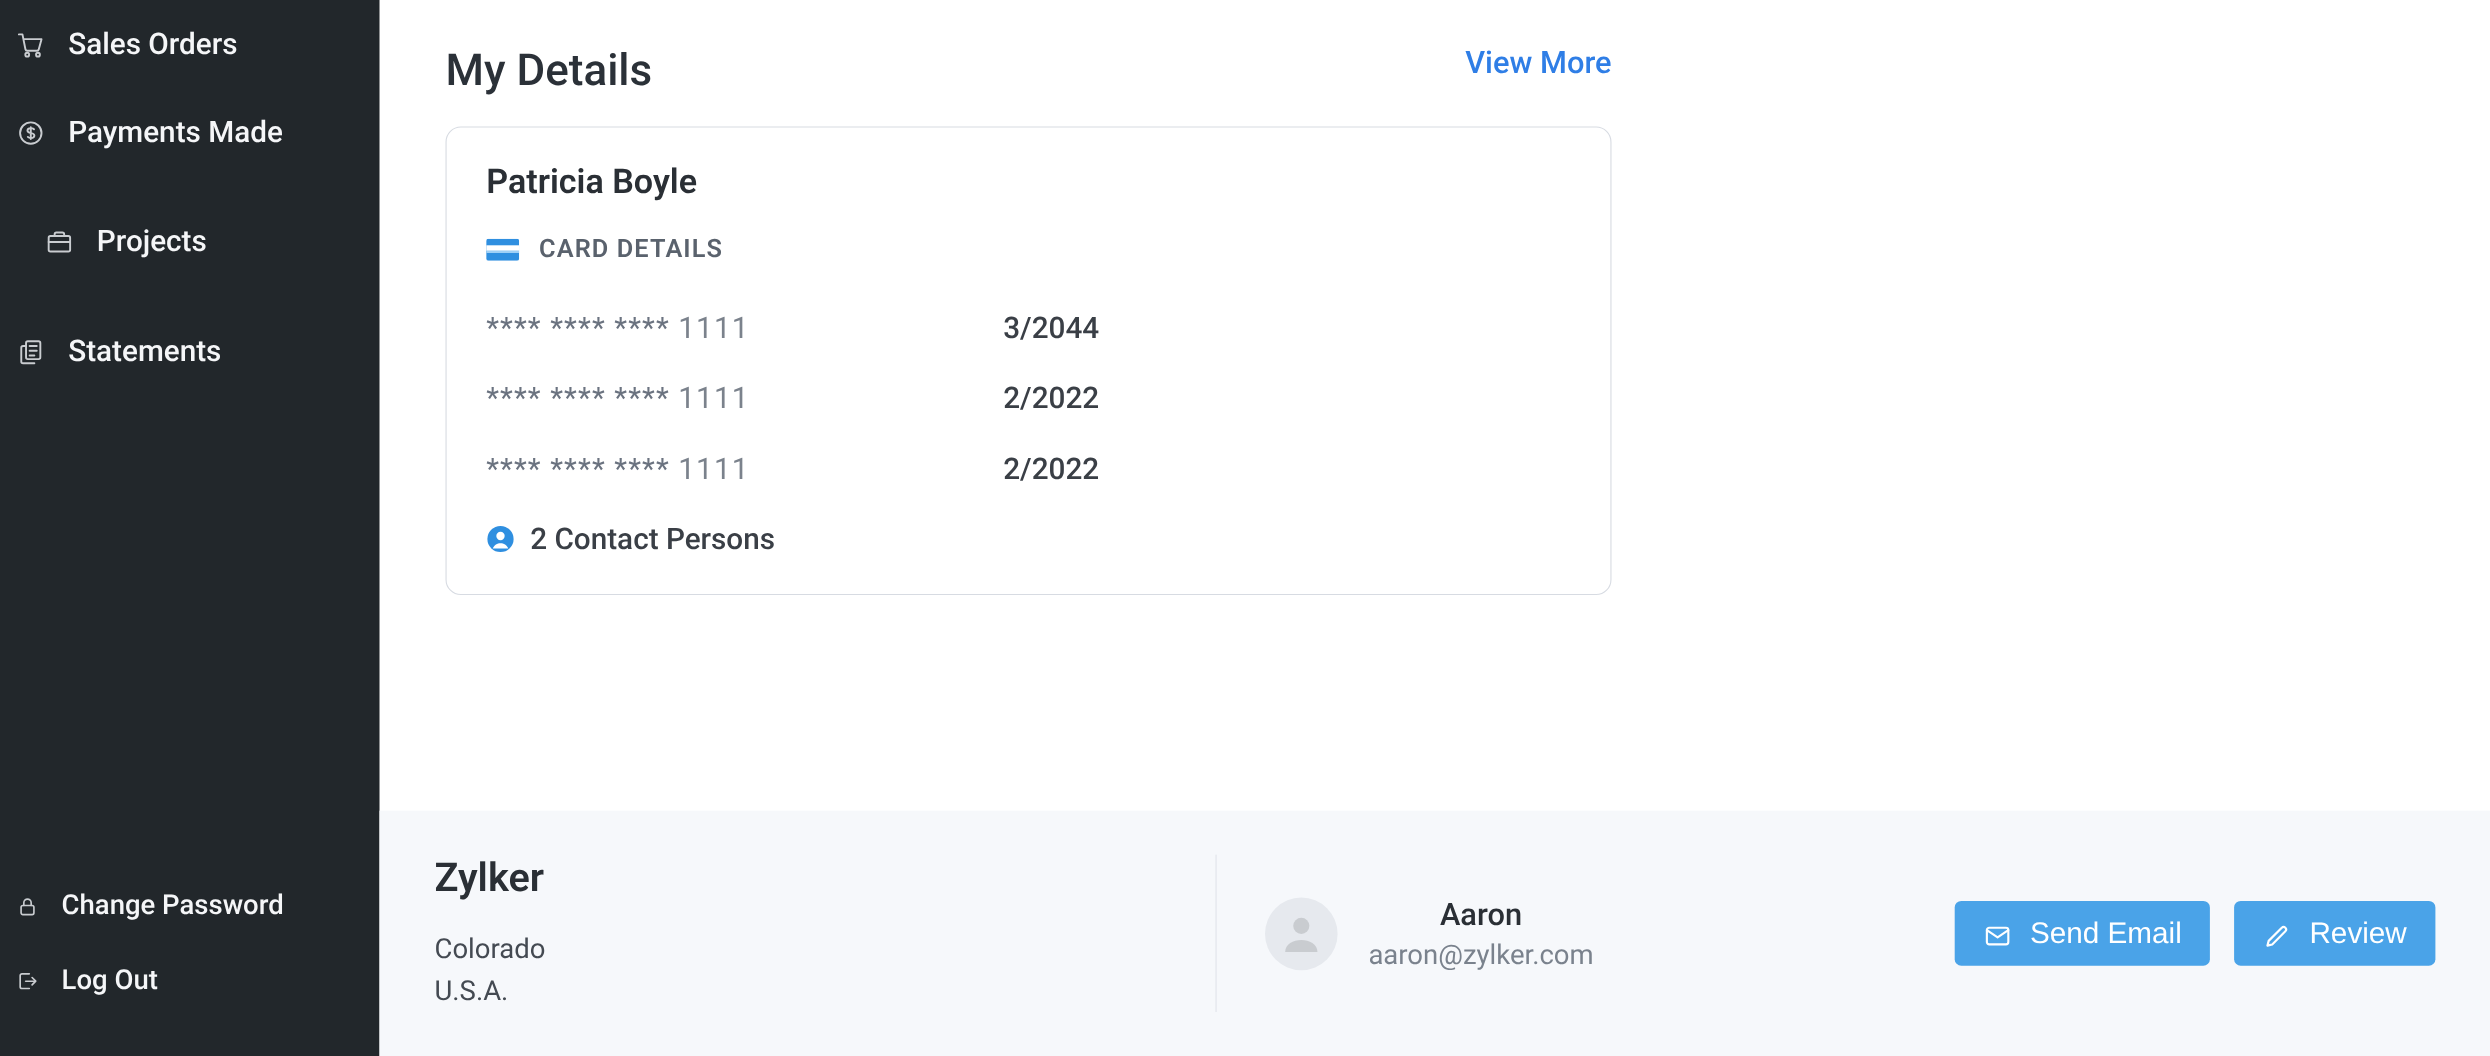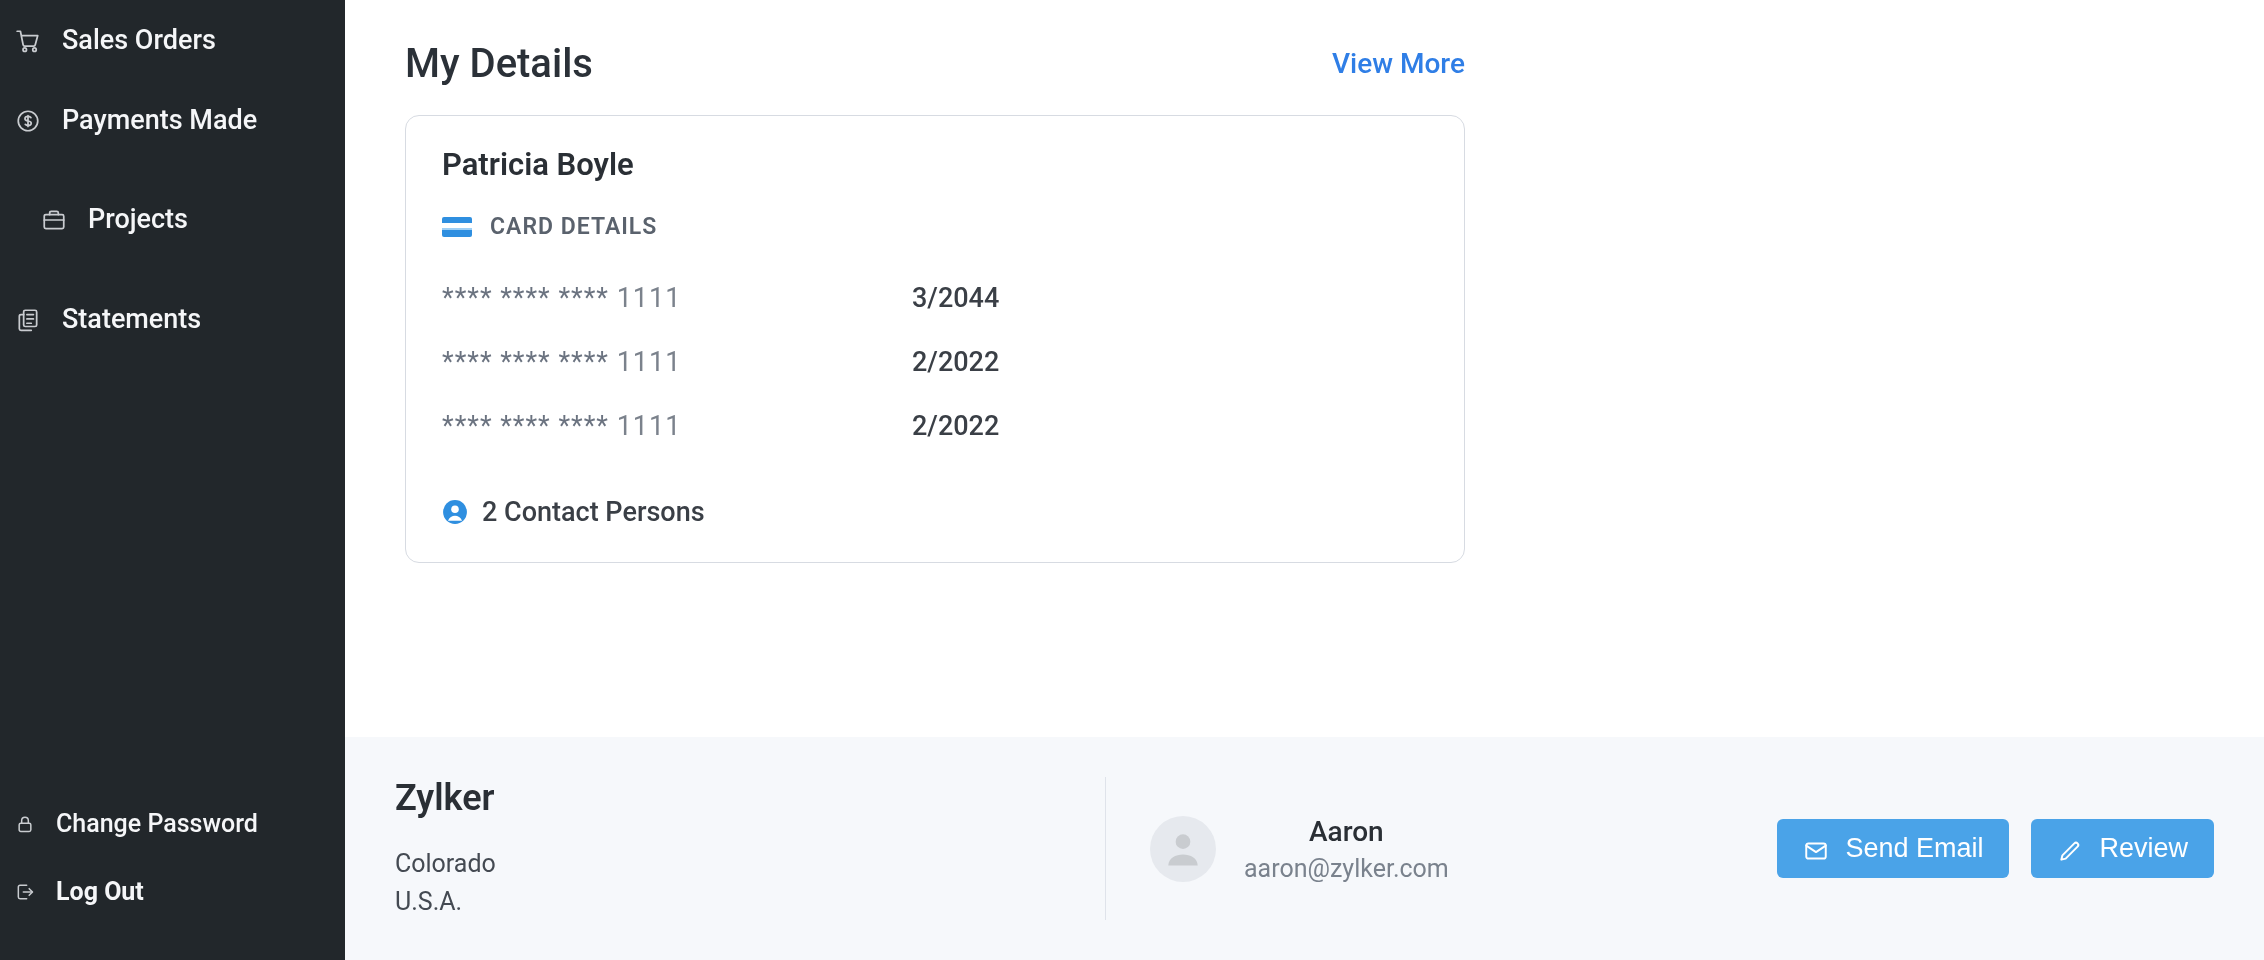--- a/index.html
+++ b/index.html
@@ -48,37 +48,37 @@
     flex: 0 0 28px;
     color: #c9ccd0;
   }
   .sidebar-item.small-ico .icon { width: 22px; flex-basis: 22px; }
   .sidebar-group-bottom .sidebar-item { font-size: 25px; font-weight: 500; }
   .sidebar-group-top .sidebar-item + .sidebar-item { margin-top: 22px; }
   .sidebar-group-top .sidebar-item:first-child { margin-top: 0; }
   .sidebar-group-top .sidebar-item:nth-child(2) { margin-top: 14px; }
   .sidebar-group-top .sidebar-item:nth-child(3) { margin-top: 34px; padding-left: 40px; }
   .sidebar-group-top .sidebar-item:nth-child(4) { margin-top: 34px; }
-  .sidebar-group-bottom .sidebar-item + .sidebar-item { margin-top: 12px; font-weight: bold; }
+  .sidebar-group-bottom .sidebar-item + .sidebar-item { margin-top: 12px; }
 
   
   .main {
     flex: 1;
     display: flex;
     flex-direction: column;
     min-width: 0;
   }
   .content {
     flex: 1 1 auto;
     padding: 40px 60px 30px 60px;
   }
   .content-inner { width: 1060px; }
   .section-head {
     display: flex;
-    align-items: center;
+    align-items: flex-start;
     justify-content: space-between;
     margin-bottom: 28px;
   }
   .section-title {
     font-size: 40px;
     font-weight: 500;
     color: #2b3138;
   }
   .link-more {
     font-size: 28px;
@@ -129,21 +129,21 @@
   }
   .card-number .last4 { color: #7b828c; }
   .card-expiry {
     color: #3a3f46;
     font-weight: 500;
   }
   .contact-row {
     display: flex;
     align-items: center;
     gap: 14px;
-    margin-top: 38px;
+    margin-top: 16px;
     font-size: 27px;
     color: #3a3f46;
     font-weight: 500;
   }
   .contact-icon {
     width: 26px; height: 26px;
     display: inline-flex;
   }
 
   

